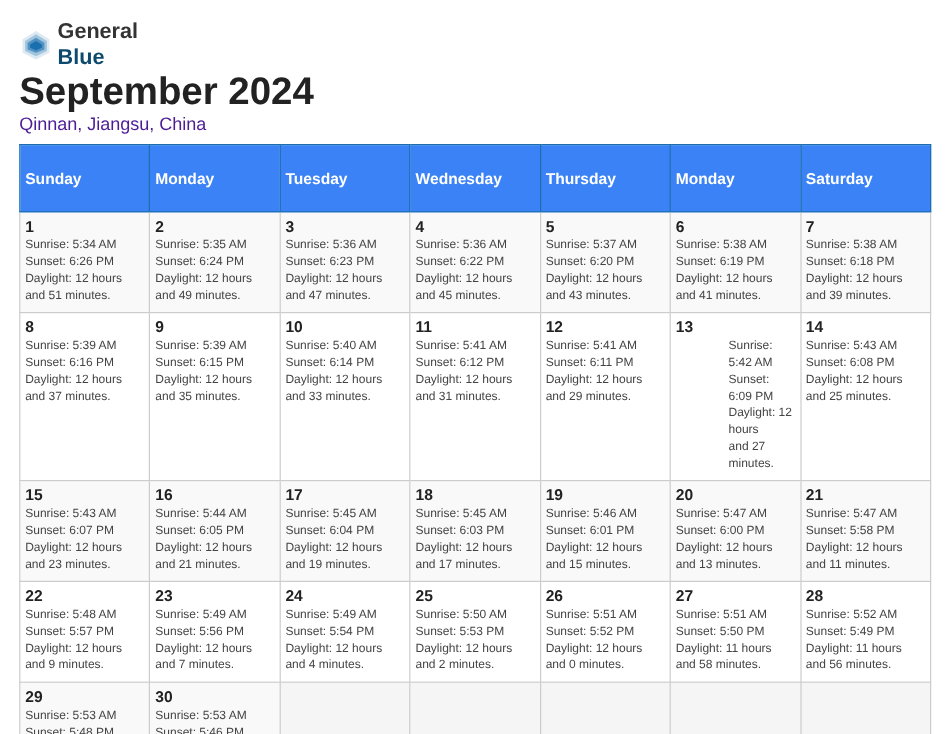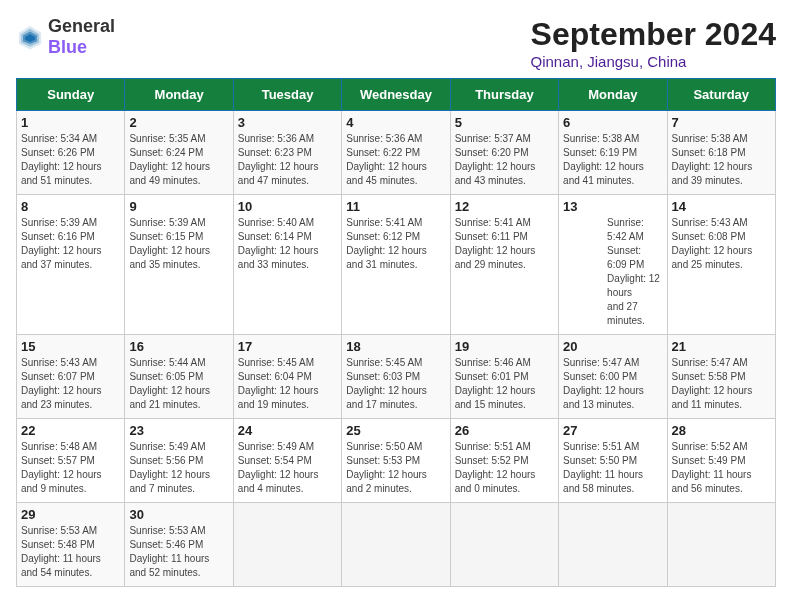--- a/index.html
+++ b/index.html
@@ -8,35 +8,36 @@
       background: #fff;
       width: 792px;
       min-height: 612px;
       padding: 16px;
     }
     .header {
       display: flex;
       align-items: flex-start;
       justify-content: space-between;
       margin-bottom: 8px;
+      flex-direction: column;
     }
     .logo {
       display: flex;
       align-items: center;
       gap: 4px;
     }
     .logo-text-general {
       font-size: 18px;
       font-weight: bold;
       color: #333;
     }
     .logo-text-blue {
       font-size: 18px;
       font-weight: bold;
-      color: #8b5cf6;
+      color: #0c4a6e;
     }
     .logo-icon {
       width: 28px;
       height: 28px;
     }
     .title-block {
       text-align: left;
     }
     .month-year {
       font-size: 32px;
@@ -46,26 +47,26 @@
     .location {
       font-size: 15px;
       color: #4c1d95;
     }
     table {
       width: 100%;
       border-collapse: collapse;
       table-layout: fixed;
     }
     thead tr th {
-      background-color: #15803d;
+      background-color: #3b82f6;
       color: #fff;
       font-size: 13px;
       font-weight: bold;
-      padding: 8px 4px;
-      text-align: center;
+      padding: 20px 4px;
+      text-align: left;
       border: 1px solid #1a6faf;
     }
     tbody tr td {
       border: 1px solid #ccc;
       vertical-align: top;
       padding: 4px 4px 6px 4px;
       font-size: 10.5px;
       color: #333;
       background: #fff;
       min-height: 80px;

